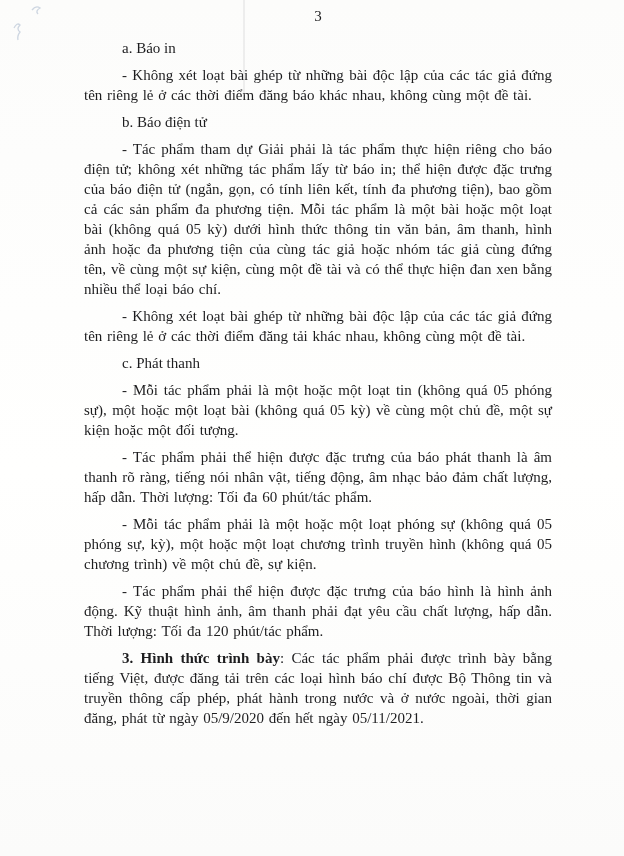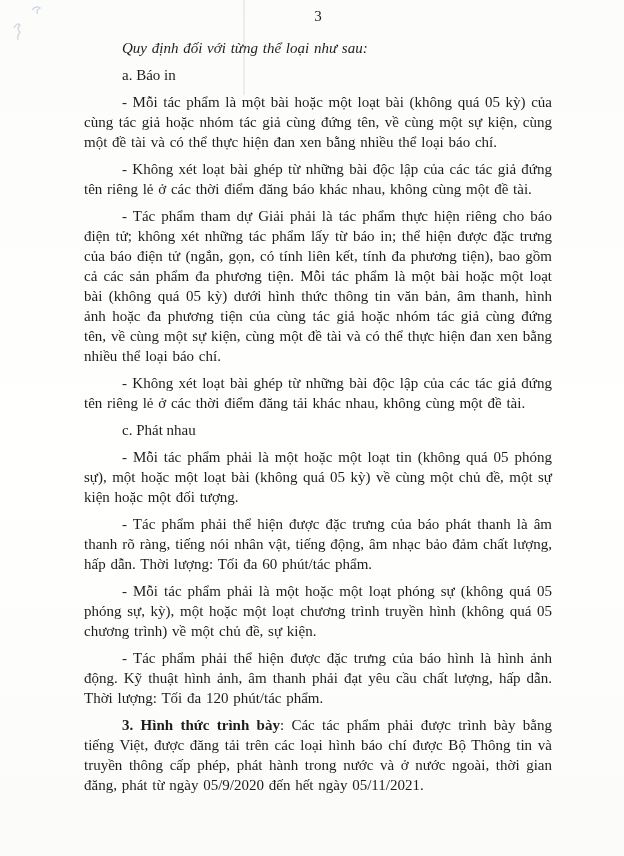--- a/index.html
+++ b/index.html
@@ -68,30 +68,29 @@
 <div class="page">
 
   <svg class="pencil-marks" viewBox="0 0 70 50">
     <path d="M24 8 q4 -5 8 -2 q-5 3 -2 6" stroke="#a9b8cd" stroke-width="1.4" fill="none"></path>
     <path d="M6 26 q3 -6 6 -3 q-4 4 0 7 q-3 4 -2 8" stroke="#a9b8cd" stroke-width="1.3" fill="none"></path>
   </svg>
   <div class="crease"></div>
 
   <div class="page-number">3</div>
 
-  <p class="intro">Quy định đối với từng thể loại như sau:</p>
 
   <div class="heading">a. Báo in</div>
-  <p class="para">- Mỗi tác phẩm là một bài hoặc một loạt bài (không quá 05 kỳ) của cùng tác giả hoặc nhóm tác giả cùng đứng tên, về cùng một sự kiện, cùng một đề tài và có thể thực hiện đan xen bằng nhiều thể loại báo chí.</p>
   <p class="para">- Không xét loạt bài ghép từ những bài độc lập của các tác giả đứng tên riêng lẻ ở các thời điểm đăng báo khác nhau, không cùng một đề tài.</p>
 
+  <div class="heading">b. Báo điện tử</div>
   <p class="para">- Tác phẩm tham dự Giải phải là tác phẩm thực hiện riêng cho báo điện tử; không xét những tác phẩm lấy từ báo in; thể hiện được đặc trưng của báo điện tử (ngắn, gọn, có tính liên kết, tính đa phương tiện), bao gồm cả các sản phẩm đa phương tiện. Mỗi tác phẩm là một bài hoặc một loạt bài (không quá 05 kỳ) dưới hình thức thông tin văn bản, âm thanh, hình ảnh hoặc đa phương tiện của cùng tác giả hoặc nhóm tác giả cùng đứng tên, về cùng một sự kiện, cùng một đề tài và có thể thực hiện đan xen bằng nhiều thể loại báo chí.</p>
   <p class="para">- Không xét loạt bài ghép từ những bài độc lập của các tác giả đứng tên riêng lẻ ở các thời điểm đăng tải khác nhau, không cùng một đề tài.</p>
 
-  <div class="heading">c. Phát nhau</div>
+  <div class="heading">c. Phát thanh</div>
   <p class="para">- Mỗi tác phẩm phải là một hoặc một loạt tin (không quá 05 phóng sự), một hoặc một loạt bài (không quá 05 kỳ) về cùng một chủ đề, một sự kiện hoặc một đối tượng.</p>
   <p class="para">- Tác phẩm phải thể hiện được đặc trưng của báo phát thanh là âm thanh rõ ràng, tiếng nói nhân vật, tiếng động, âm nhạc bảo đảm chất lượng, hấp dẫn. Thời lượng: Tối đa 60 phút/tác phẩm.</p>
 
   <p class="para">- Mỗi tác phẩm phải là một hoặc một loạt phóng sự (không quá 05 phóng sự, kỳ), một hoặc một loạt chương trình truyền hình (không quá 05 chương trình) về một chủ đề, sự kiện.</p>
   <p class="para">- Tác phẩm phải thể hiện được đặc trưng của báo hình là hình ảnh động. Kỹ thuật hình ảnh, âm thanh phải đạt yêu cầu chất lượng, hấp dẫn. Thời lượng: Tối đa 120 phút/tác phẩm.</p>
 
   <p class="para"><span class="bold">3. Hình thức trình bày</span><span>: </span><span>Các tác phẩm phải được trình bày bằng tiếng Việt, được đăng tải trên các loại hình báo chí được Bộ Thông tin và truyền thông cấp phép, phát hành trong nước và ở nước ngoài, thời gian đăng, phát từ ngày 05/9/2020 đến hết ngày 05/11/2021.</span></p>
 
 </div>
 

